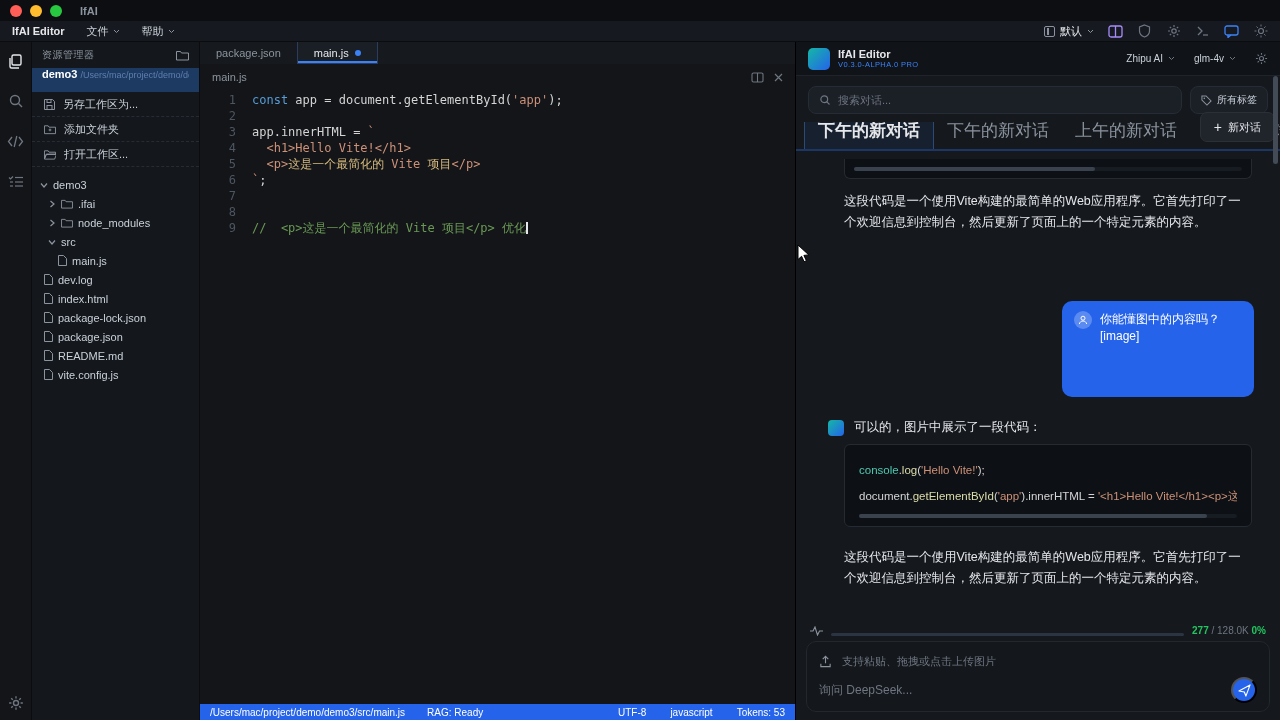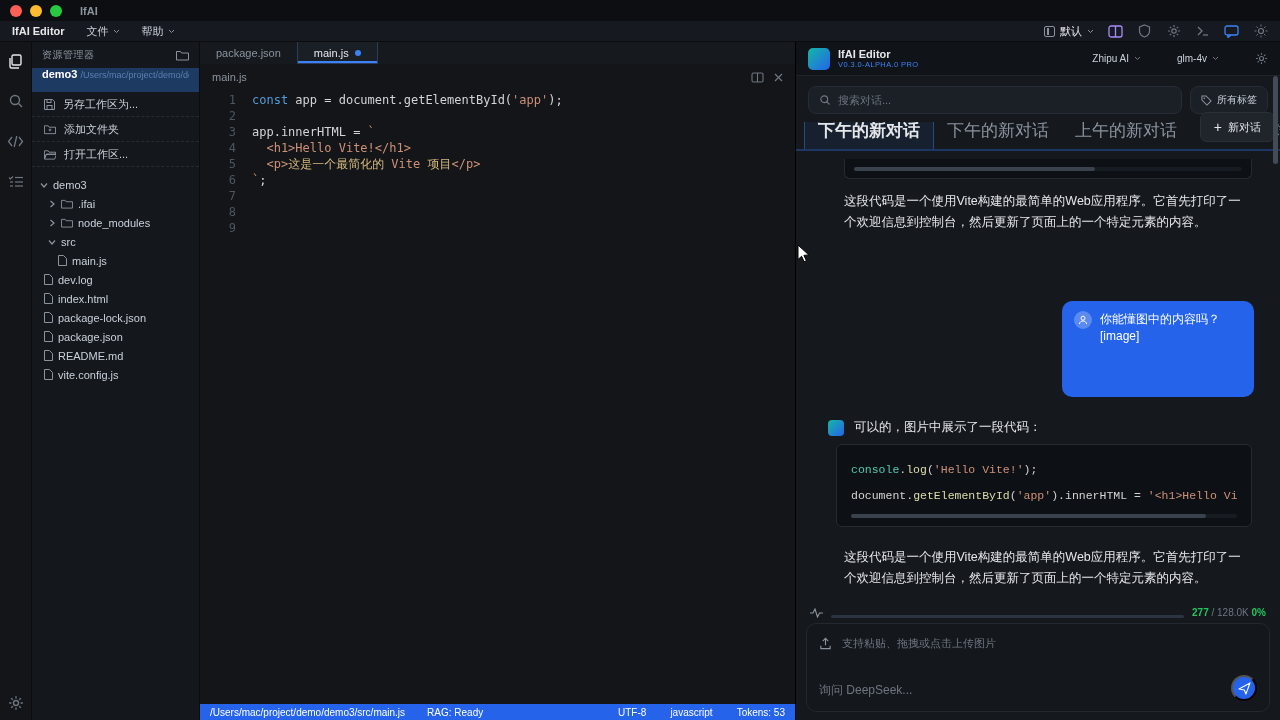--- a/index.html
+++ b/index.html
@@ -55,54 +55,54 @@
 .caret{display:inline-block;width:1.5px;height:12px;background:#e5e7eb;vertical-align:-2px}
 .statusbar{height:16px;background:#2563eb;display:flex;align-items:center;gap:22px;padding:0 10px;font-size:10px;color:#fff;white-space:nowrap}
 .sb-right{margin-left:auto;display:flex;gap:24px}
 
 .aipanel{width:485px;background:#15181d;border-left:1px solid #000;display:flex;flex-direction:column;position:relative}
 .ai-header{height:34px;background:#101318;border-bottom:1px solid #1f242b;display:flex;align-items:center;padding:0 12px;gap:8px}
 .ai-logo{width:22px;height:22px;border-radius:5px;background:linear-gradient(135deg,#14b8a6,#2563eb);flex:none}
 .brand-title{font-size:11px;font-weight:bold;color:#e5e7eb;line-height:12px}
 .brand-ver{font-size:7.5px;color:#3b82f6;letter-spacing:.4px;line-height:9px}
 .hdr-sel{display:flex;align-items:center;gap:5px;font-size:10px;color:#c9d1d9}
-.hdr-right{margin-left:auto;display:flex;align-items:center;gap:36px}
+.hdr-right{margin-left:auto;display:flex;align-items:center;gap:19px}
 .ai-search-row{display:flex;gap:8px;padding:10px 12px 8px}
 .search-box{flex:1;height:28px;background:#1b1f26;border:1px solid #262c35;border-radius:8px;display:flex;align-items:center;gap:7px;padding:0 10px}
 .search-box input{flex:1;background:transparent;border:none;outline:none;color:#9aa4b2;font-size:11px;font-family:"Liberation Sans",sans-serif}
 .search-box input::placeholder{color:#6e7681}
 .tags-btn{height:28px;padding:0 10px;border:1px solid #262c35;border-radius:8px;background:#1b1f26;display:flex;align-items:center;gap:5px;font-size:10px;color:#c9d1d9;white-space:nowrap}
 .chat-tabs{height:29px;display:flex;align-items:flex-end;padding-left:8px;border-bottom:2px solid #1c3765;overflow:hidden;white-space:nowrap}
 .chat-tab{padding:6px 13px 7px;font-size:17px;color:#8b949e;flex:none}
 .chat-tab.active{background:#17202e;border:1px solid #2b4a77;border-bottom:none;border-radius:8px 8px 0 0;color:#e5e7eb;font-weight:bold}
 .new-chat-btn{position:absolute;right:5px;top:70px;height:30px;padding:0 13px;background:#20242b;border:1px solid #2b3037;border-radius:7px;display:flex;align-items:center;gap:6px;font-size:11px;color:#e5e7eb;z-index:5;white-space:nowrap}
 .vscroll{position:absolute;right:2px;top:34px;width:5px;height:88px;background:#434b57;border-radius:3px;z-index:6}
 .chat-scroll{flex:1;padding:8px 16px 0;overflow:hidden}
 .cut-block{margin:0 12px 0 32px;height:20px;background:#0d1015;border:1px solid #262b33;border-top:none;border-radius:0 0 6px 6px;display:flex;align-items:center;padding:0 9px}
 .hscroll-track{width:100%;height:4px;background:#171c22;border-radius:2px;position:relative}
 .hscroll-thumb{position:absolute;left:0;top:0;height:4px;width:62%;background:#3a424e;border-radius:2px}
 .msg-text{margin:12px 12px 0 32px;font-size:12.5px;line-height:21px;color:#e5e7eb}
 .user-bubble{margin:68px 10px 0 auto;width:192px;min-height:96px;background:#2563eb;border-radius:10px;padding:10px 12px;display:flex;gap:8px;align-items:flex-start;color:#fff;font-size:12px;line-height:17px}
 .ub-icon{width:18px;height:18px;border-radius:50%;background:rgba(255,255,255,.25);flex:none;display:flex;align-items:center;justify-content:center}
 .asst-row{margin:22px 0 0 16px;display:flex;align-items:center;gap:10px}
 .asst-icon{width:16px;height:16px;border-radius:4px;background:linear-gradient(135deg,#14b8a6,#2563eb);flex:none}
 .asst-row span{font-size:12.5px;color:#e5e7eb}
-.chat-code{margin:8px 12px 0 24px;background:#0d1015;border:1px solid #262b33;border-radius:6px;padding:12px 14px 8px;font-family:Liberation Mono, monospace;font-size:11.5px}
+.chat-code{margin:8px 12px 0 32px;background:#0d1015;border:1px solid #262b33;border-radius:6px;padding:12px 14px 8px;font-family:Liberation Sans, sans-serif;font-size:11.5px}
 .chat-code .code-line{height:26px;line-height:26px;white-space:pre;overflow:hidden}
 .chat-code .hscroll-track{margin-top:5px}
 .chat-code .hscroll-thumb{width:92%}
 
 .ctx-row{margin-top:auto;display:flex;align-items:flex-end;gap:8px;padding:0 14px;height:18px}
 .ctx-track{flex:1;height:3px;background:#2a3442;border-radius:2px}
 .ctx-nums{font-size:10px;white-space:nowrap}
 .ctx-used,.ctx-pct{color:#22c55e;font-weight:bold}
 .ctx-limit{color:#6e7681}
 .input-box{margin:5px 10px 8px;border:1px solid #23272e;border-radius:10px;background:#14171c;padding:7px 12px 6px}
 .upload-row{display:flex;align-items:center;gap:10px;height:24px;color:#6e7681;font-size:11px}
-.ask-row{display:flex;height:30px;margin-top:20px}
+.ask-row{display:flex;align-items:center;height:30px;margin-top:2px}
 .ask-row input{flex:1;background:transparent;border:none;outline:none;color:#9aa4b2;font-size:12px;font-family:"Liberation Sans",sans-serif}
 .ask-row input::placeholder{color:#6e7681}
 .send-btn{width:26px;height:26px;border-radius:50%;background:#2563eb;display:flex;align-items:center;justify-content:center;flex:none}
 
 .mouse{position:absolute;left:597px;top:202px;z-index:50;pointer-events:none}
 </style>
 </head>
 <body>
 
 <div class="titlebar">
@@ -387,21 +387,21 @@
     </div>
     <div class="code-area">
         <div class="code-row"><span class="lnum">1</span><span class="lcode"><span class="c-kw">const</span><span class="c-def"> app = document.getElementById(</span><span class="c-str">'app'</span><span class="c-def">);</span></span></div>
         <div class="code-row"><span class="lnum">2</span><span class="lcode"></span></div>
         <div class="code-row"><span class="lnum">3</span><span class="lcode"><span class="c-def">app.innerHTML = </span><span class="c-str">`</span></span></div>
         <div class="code-row"><span class="lnum">4</span><span class="lcode"><span class="c-str">  &lt;h1&gt;Hello Vite!&lt;/h1&gt;</span></span></div>
         <div class="code-row"><span class="lnum">5</span><span class="lcode"><span class="c-str">  &lt;p&gt;</span><span class="c-strc">这是一个最简化的</span><span class="c-str"> Vite </span><span class="c-strc">项目</span><span class="c-str">&lt;/p&gt;</span></span></div>
         <div class="code-row"><span class="lnum">6</span><span class="lcode"><span class="c-str">`</span><span class="c-def">;</span></span></div>
         <div class="code-row"><span class="lnum">7</span><span class="lcode"></span></div>
         <div class="code-row"><span class="lnum">8</span><span class="lcode"></span></div>
-        <div class="code-row"><span class="lnum">9</span></div>
+        <div class="code-row"><span class="lnum">9</span><span class="lcode"><span class="c-com">//  &lt;p&gt;这是一个最简化的 Vite 项目&lt;/p&gt; 优化</span><span class="caret"></span></span></div>
       </div>
     <div class="statusbar">
       <span>/Users/mac/project/demo/demo3/src/main.js</span>
       <span>RAG: Ready</span>
       <span class="sb-right">
         <span>UTF-8</span>
         <span>javascript</span>
         <span>Tokens: 53</span>
       </span>
     </div>

